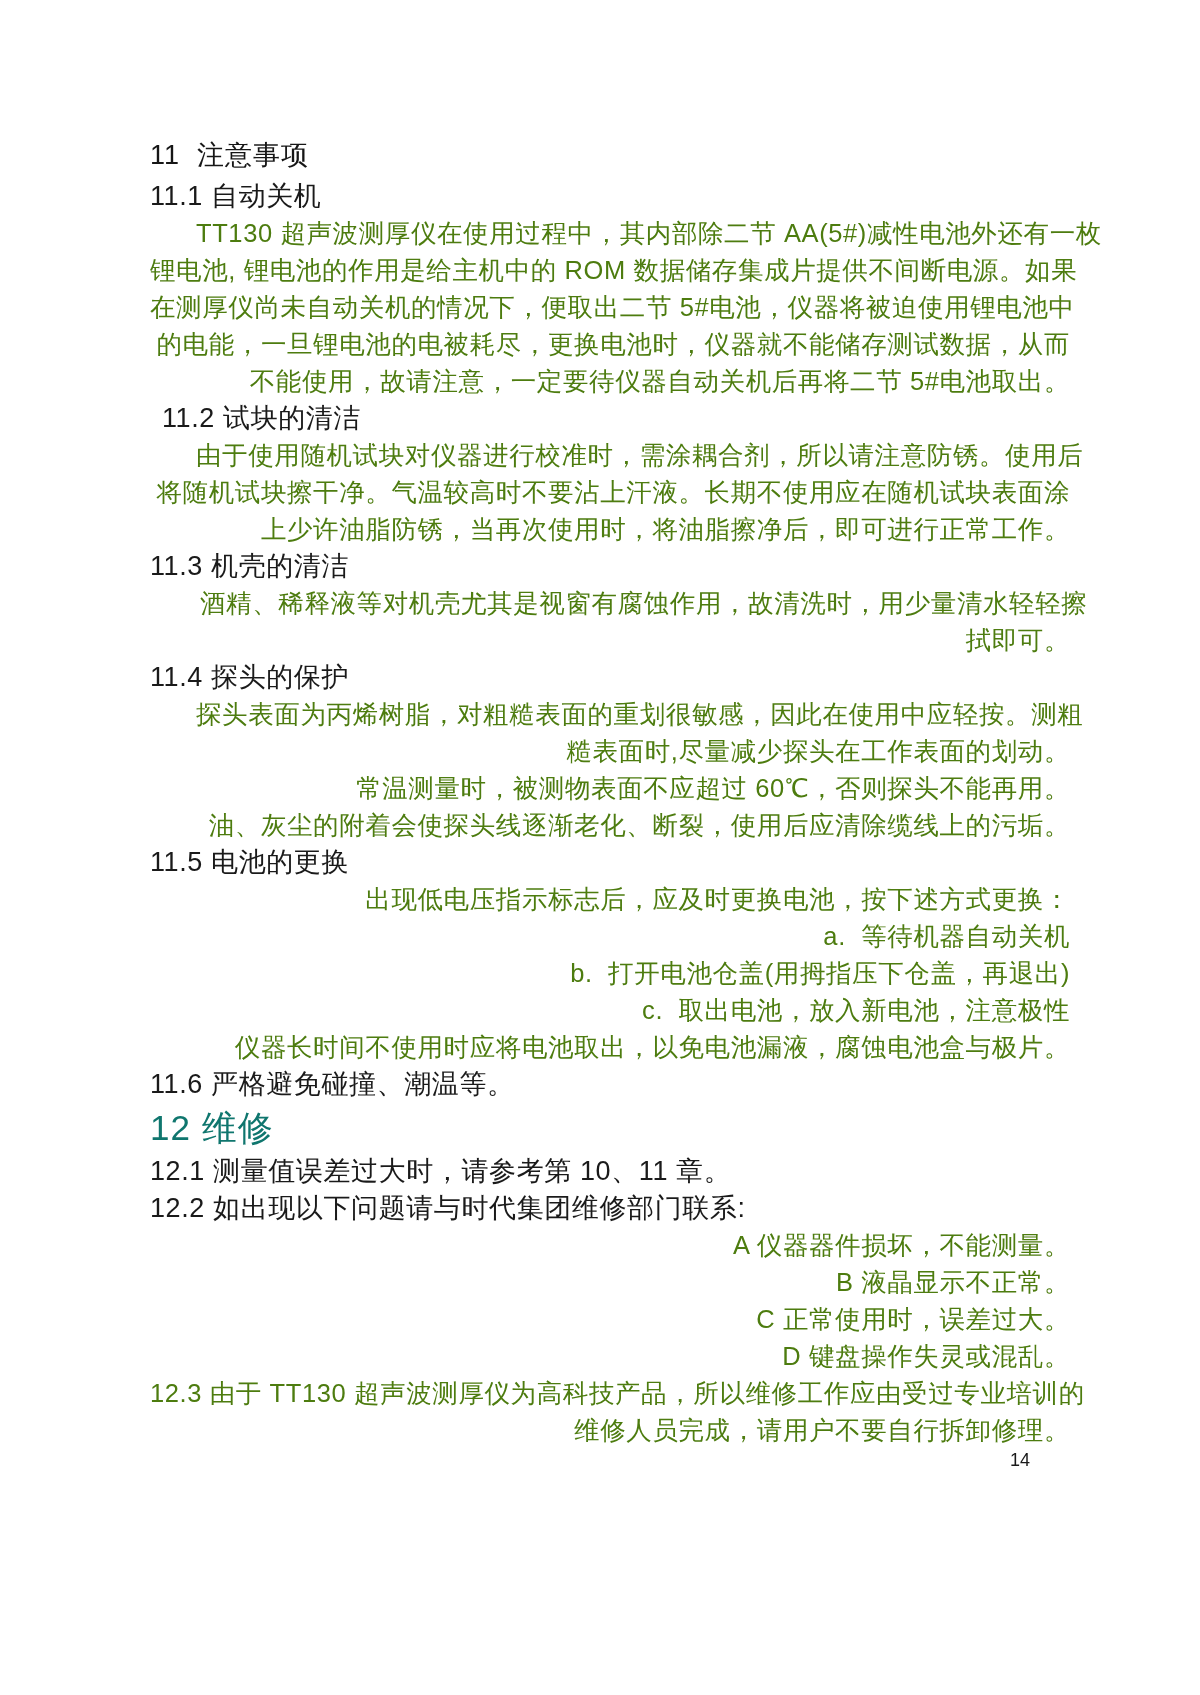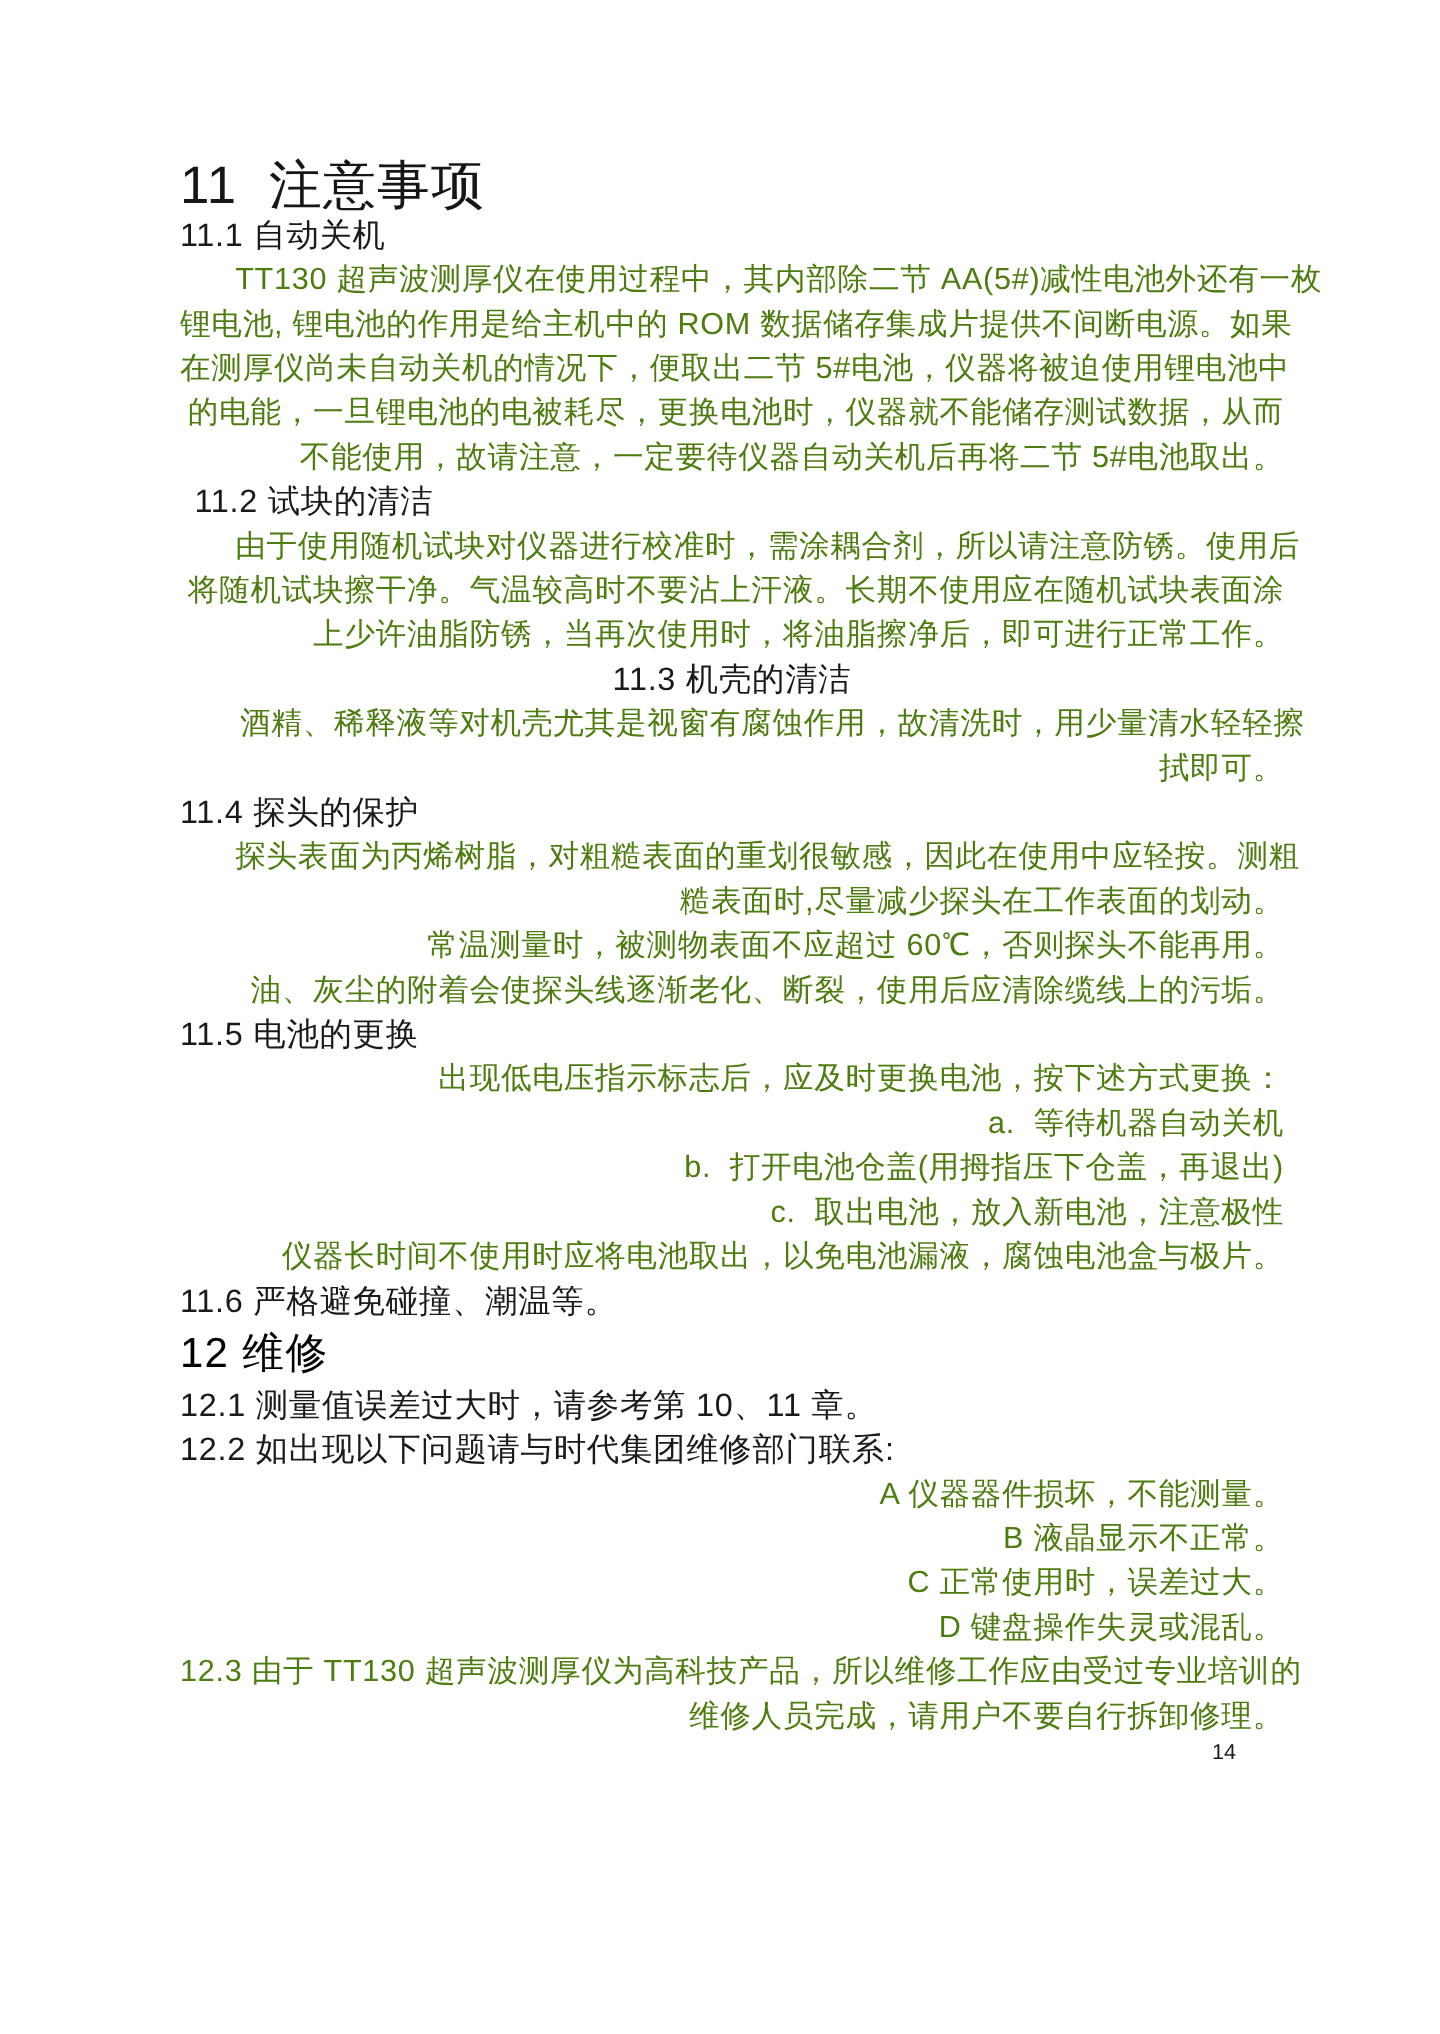--- a/index.html
+++ b/index.html
@@ -24,32 +24,32 @@
   }
   .line {
     font-size: 25.5px;
     line-height: 37px;
     letter-spacing: 0.6px;
     white-space: pre;
     color: #4d7c0f;
     text-align: right;
   }
   .h1 {
-    font-size: 44px;
+    font-size: 27px;
     line-height: 46px;
     letter-spacing: 1px;
     white-space: pre;
     color: #161616;
   }
   .h2 {
     font-size: 35px;
     line-height: 50px;
     letter-spacing: 1px;
     white-space: pre;
-    color: #000000;
+    color: #0f766e;
   }
   .sub {
     font-size: 27px;
     line-height: 37px;
     letter-spacing: 0.6px;
     white-space: pre;
     color: #1a1a1a;
   }
   .page-number {
     position: absolute;
@@ -68,21 +68,21 @@
       <div class="sub" style="padding-left: 0px;">11.1 自动关机</div>
       <div class="line" style="padding-left: 46px;">TT130 超声波测厚仪在使用过程中，其内部除二节 AA(5#)减性电池外还有一枚</div>
       <div class="line" style="padding-left: 0px;">锂电池, 锂电池的作用是给主机中的 ROM 数据储存集成片提供不间断电源。如果</div>
       <div class="line" style="padding-left: 0px;">在测厚仪尚未自动关机的情况下，便取出二节 5#电池，仪器将被迫使用锂电池中</div>
       <div class="line" style="padding-left: 0px;">的电能，一旦锂电池的电被耗尽，更换电池时，仪器就不能储存测试数据，从而</div>
       <div class="line" style="padding-left: 0px;">不能使用，故请注意，一定要待仪器自动关机后再将二节 5#电池取出。</div>
       <div class="sub" style="padding-left: 0px; margin-left: 12px;">11.2 试块的清洁</div>
       <div class="line" style="padding-left: 46px;">由于使用随机试块对仪器进行校准时，需涂耦合剂，所以请注意防锈。使用后</div>
       <div class="line" style="padding-left: 0px;">将随机试块擦干净。气温较高时不要沾上汗液。长期不使用应在随机试块表面涂</div>
       <div class="line" style="padding-left: 0px;">上少许油脂防锈，当再次使用时，将油脂擦净后，即可进行正常工作。</div>
-      <div class="sub" style="padding-left: 0px; text-align: center;">11.3 机壳的清洁</div>
+      <div class="sub" style="padding-left: 0px;">11.3 机壳的清洁</div>
       <div class="line" style="padding-left: 50px;">酒精、稀释液等对机壳尤其是视窗有腐蚀作用，故清洗时，用少量清水轻轻擦</div>
       <div class="line" style="padding-left: 26px;">拭即可。</div>
       <div class="sub" style="padding-left: 0px;">11.4 探头的保护</div>
       <div class="line" style="padding-left: 46px;">探头表面为丙烯树脂，对粗糙表面的重划很敏感，因此在使用中应轻按。测粗</div>
       <div class="line" style="padding-left: 0px;">糙表面时,尽量减少探头在工作表面的划动。</div>
       <div class="line" style="padding-left: 46px;">常温测量时，被测物表面不应超过 60℃，否则探头不能再用。</div>
       <div class="line" style="padding-left: 46px;">油、灰尘的附着会使探头线逐渐老化、断裂，使用后应清除缆线上的污垢。</div>
       <div class="sub" style="padding-left: 0px;">11.5 电池的更换</div>
       <div class="line" style="padding-left: 100px;">出现低电压指示标志后，应及时更换电池，按下述方式更换：</div>
       <div class="line" style="padding-left: 62px;">a.  等待机器自动关机</div>

